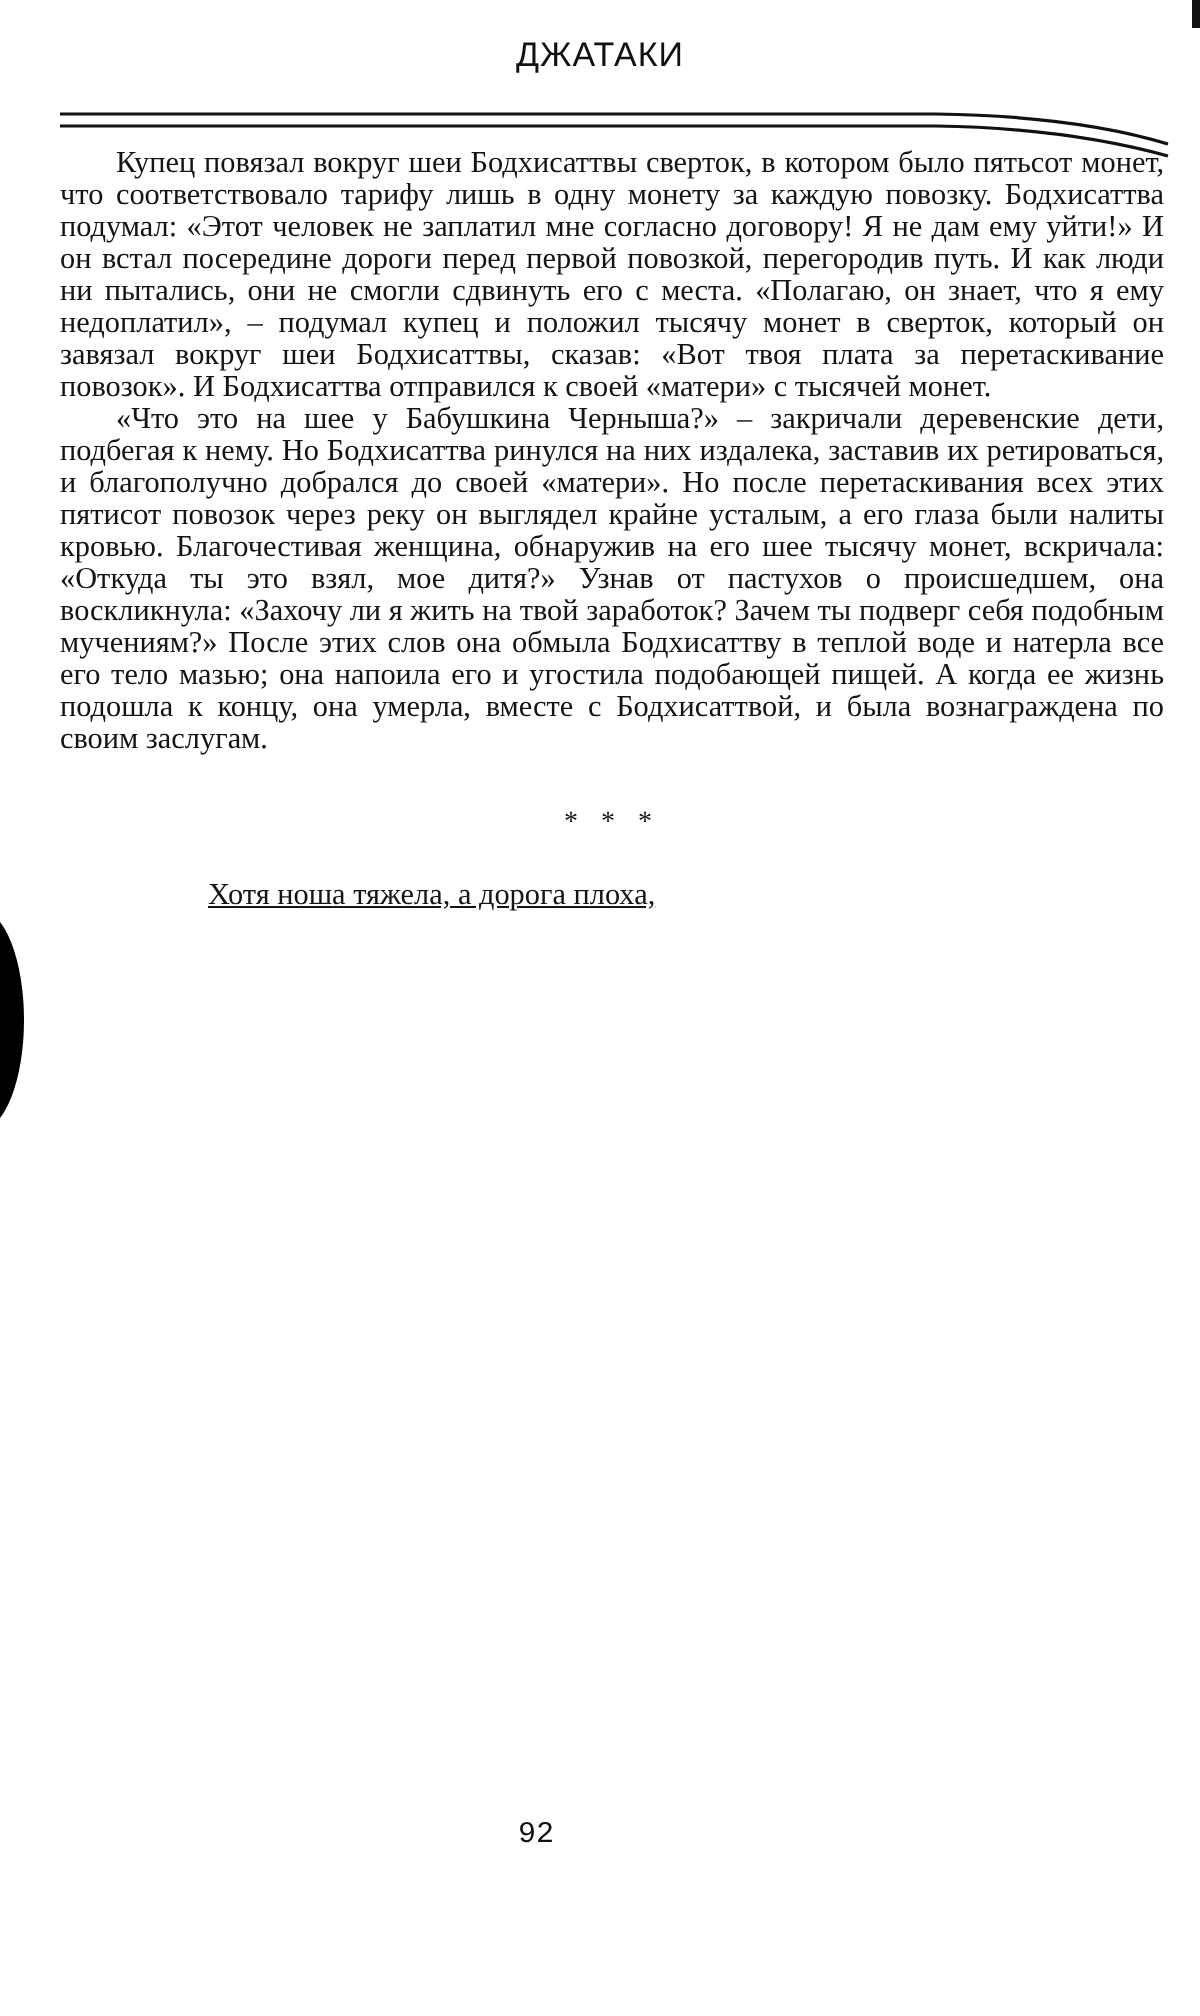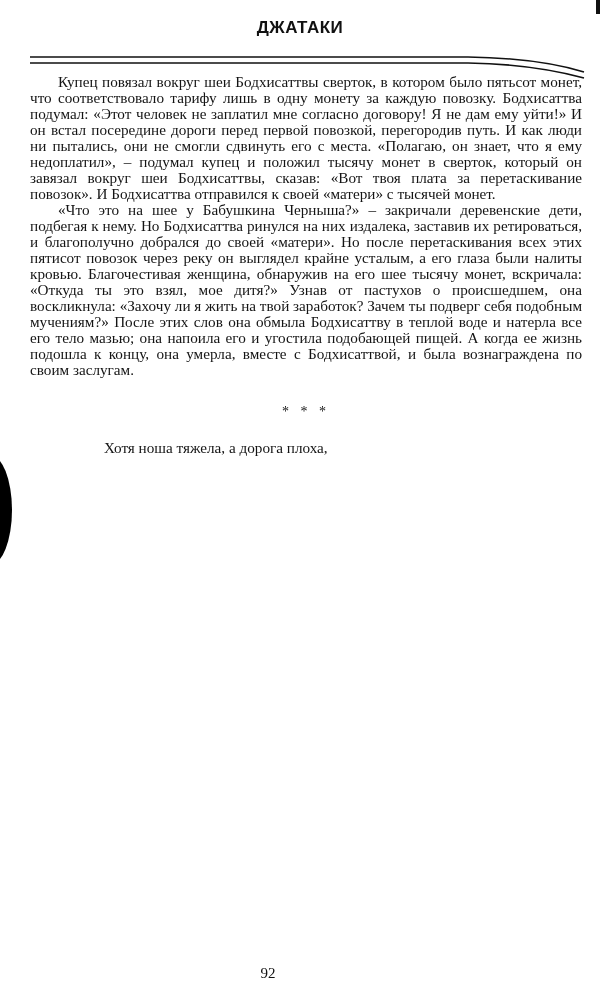--- a/index.html
+++ b/index.html
@@ -25,21 +25,20 @@
     .running-title {
       position: absolute;
       top: 18px;
       left: 0;
       width: 600px;
       text-align: center;
       font-family: "Liberation Sans", "DejaVu Sans", sans-serif;
       font-size: 17px;
       letter-spacing: 0.5px;
       color: #111;
-      font-weight: bold;
     }
     .header-rule {
       position: absolute;
       top: 50px;
       left: 28px;
       width: 560px;
       height: 30px;
     }
     .corner-mark {
       position: absolute;
@@ -76,29 +75,30 @@
       margin: 26px 0 20px 0;
       font-size: 14px;
       letter-spacing: 4px;
       text-indent: 0;
     }
     .verse {
       margin: 20px 0 20px 74px;
       text-indent: 0;
       text-align: left;
     }
-    .verse div { text-indent: 0; }
+    .verse div { text-indent: 0; text-decoration: underline; }
     .page-number {
       position: absolute;
-      top: 965px;
+      top: 909px;
       left: 0;
       width: 536px;
       text-align: center;
       font-size: 15px;
       color: #111;
+      font-family: Liberation Mono, monospace;
     }
   </style>
 </head>
 <body>
 
 <div class="page-header">
   <div class="running-title">ДЖАТАКИ</div>
   <svg class="header-rule" viewBox="0 0 560 30" preserveAspectRatio="none">
     <path d="M2 7 L440 7 Q510 8 556 22" stroke="#111" stroke-width="1.6" fill="none"></path>
     <path d="M2 13 L440 13 Q505 14 556 28" stroke="#111" stroke-width="1.6" fill="none"></path>

